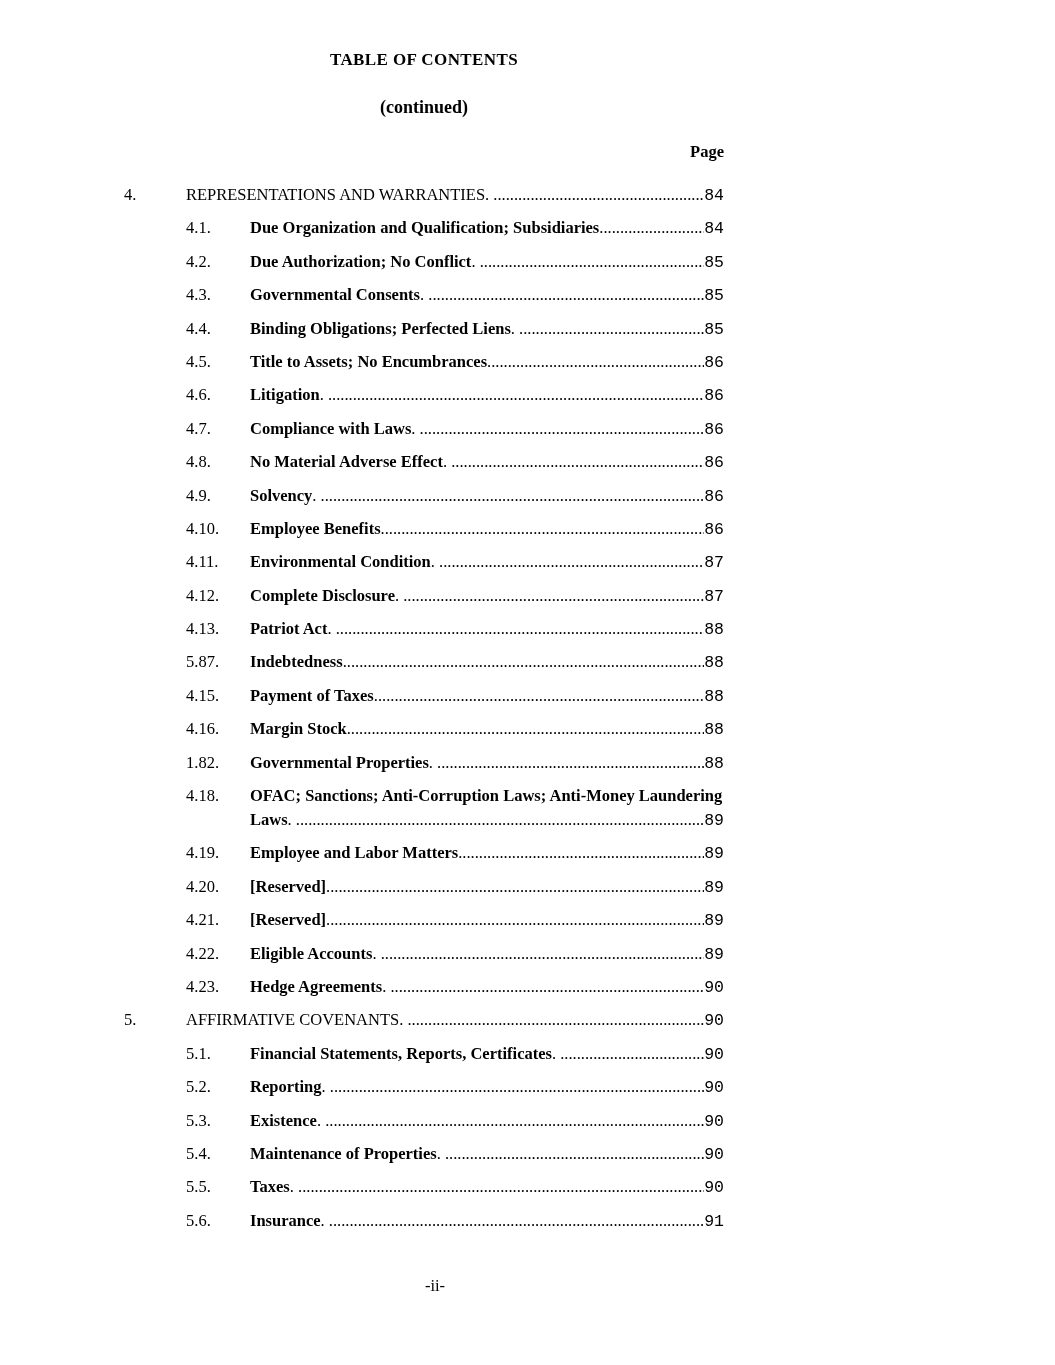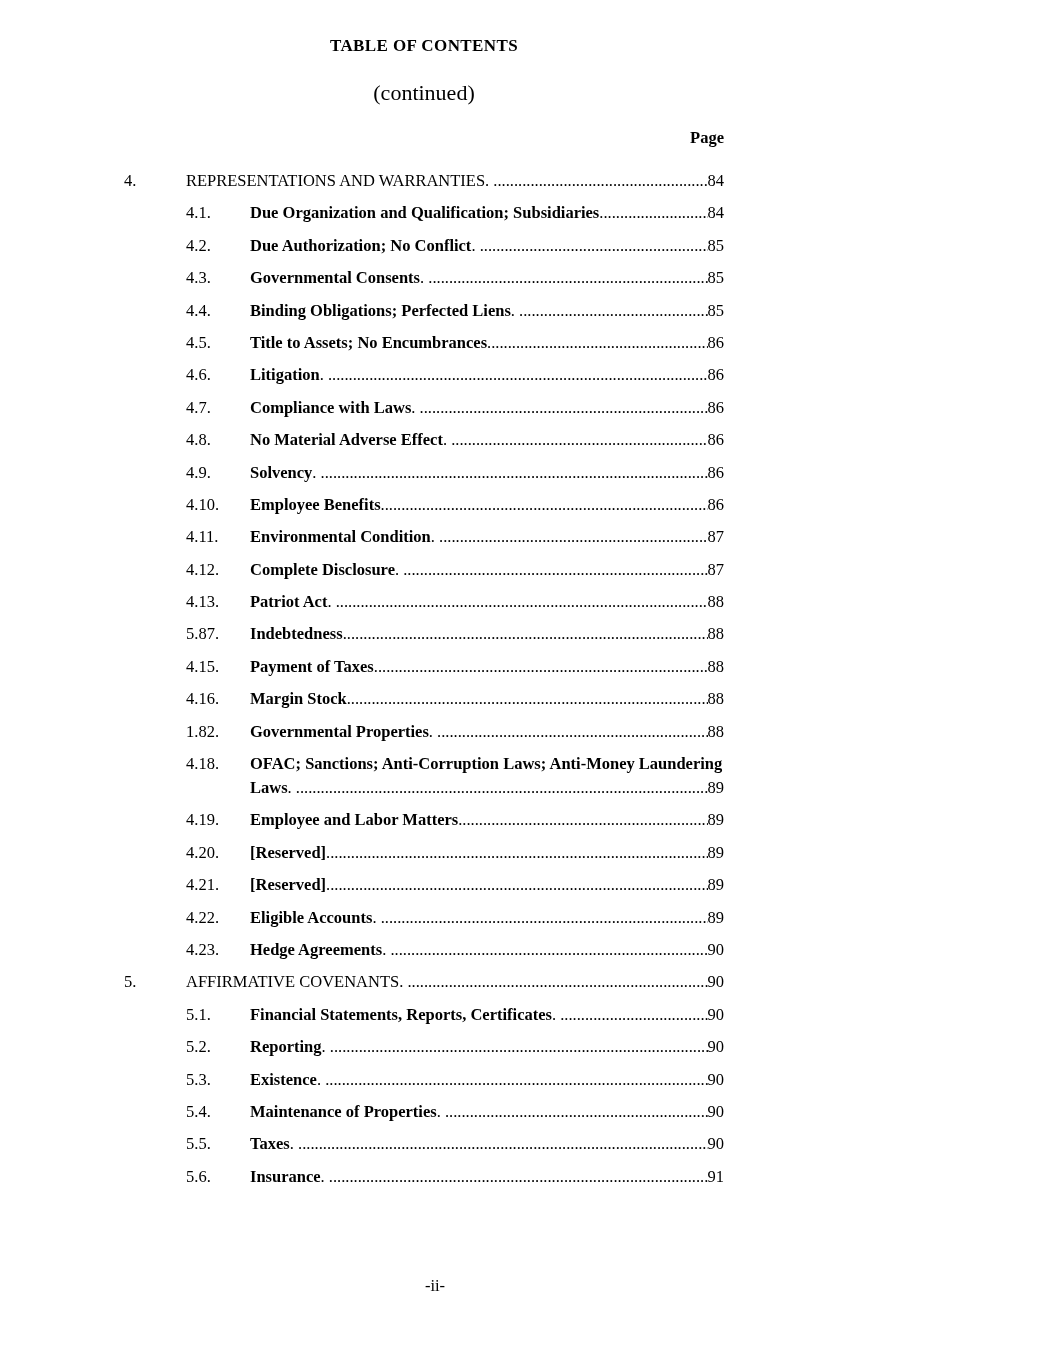--- a/index.html
+++ b/index.html
@@ -5,34 +5,34 @@
   html, body { margin: 0; padding: 0; background: #ffffff; }
   .sheet {
     position: relative;
     width: 849px;
     height: 1365px;
     background: #ffffff;
     color: #000000;
     font-family: "Liberation Serif", "DejaVu Serif", serif;
     font-size: 16.5px;
     box-sizing: border-box;
-    padding: 34px 125px 0 124px;
+    padding: 48px 125px 0 124px;
   }
   .doc-title {
     text-align: center;
     font-weight: bold;
     font-size: 17px;
     letter-spacing: 0.4px;
     line-height: 24px;
     margin: 0;
   }
   .doc-subtitle {
     text-align: center;
-    font-weight: normal;
-    font-size: 22px;
+    font-weight: bold;
+    font-size: 18px;
     line-height: 24px;
     margin: 23px 0 0 0;
   }
   .page-col-label {
     text-align: right;
     font-weight: bold;
     line-height: 24px;
     margin-top: 21px;
   }
   .entries { margin-top: 19px; }
@@ -49,21 +49,21 @@
   .text.bold { font-weight: bold; }
   .after { white-space: pre; }
   .leader {
     flex: 1 1 auto;
     overflow: hidden;
     white-space: nowrap;
   }
   .leader::after {
     content: "..........................................................................................................................................................................................................................";
   }
-  .pagenum { flex: 0 0 auto; }
+  .pagenum { flex: 0 0 auto; font-family: Liberation Mono, monospace; }
   .footer {
     position: absolute;
     left: 0;
     right: 0;
     top: 1274px;
     text-align: center;
     line-height: 24px;
     margin-left: 21px;
   }
 </style>

